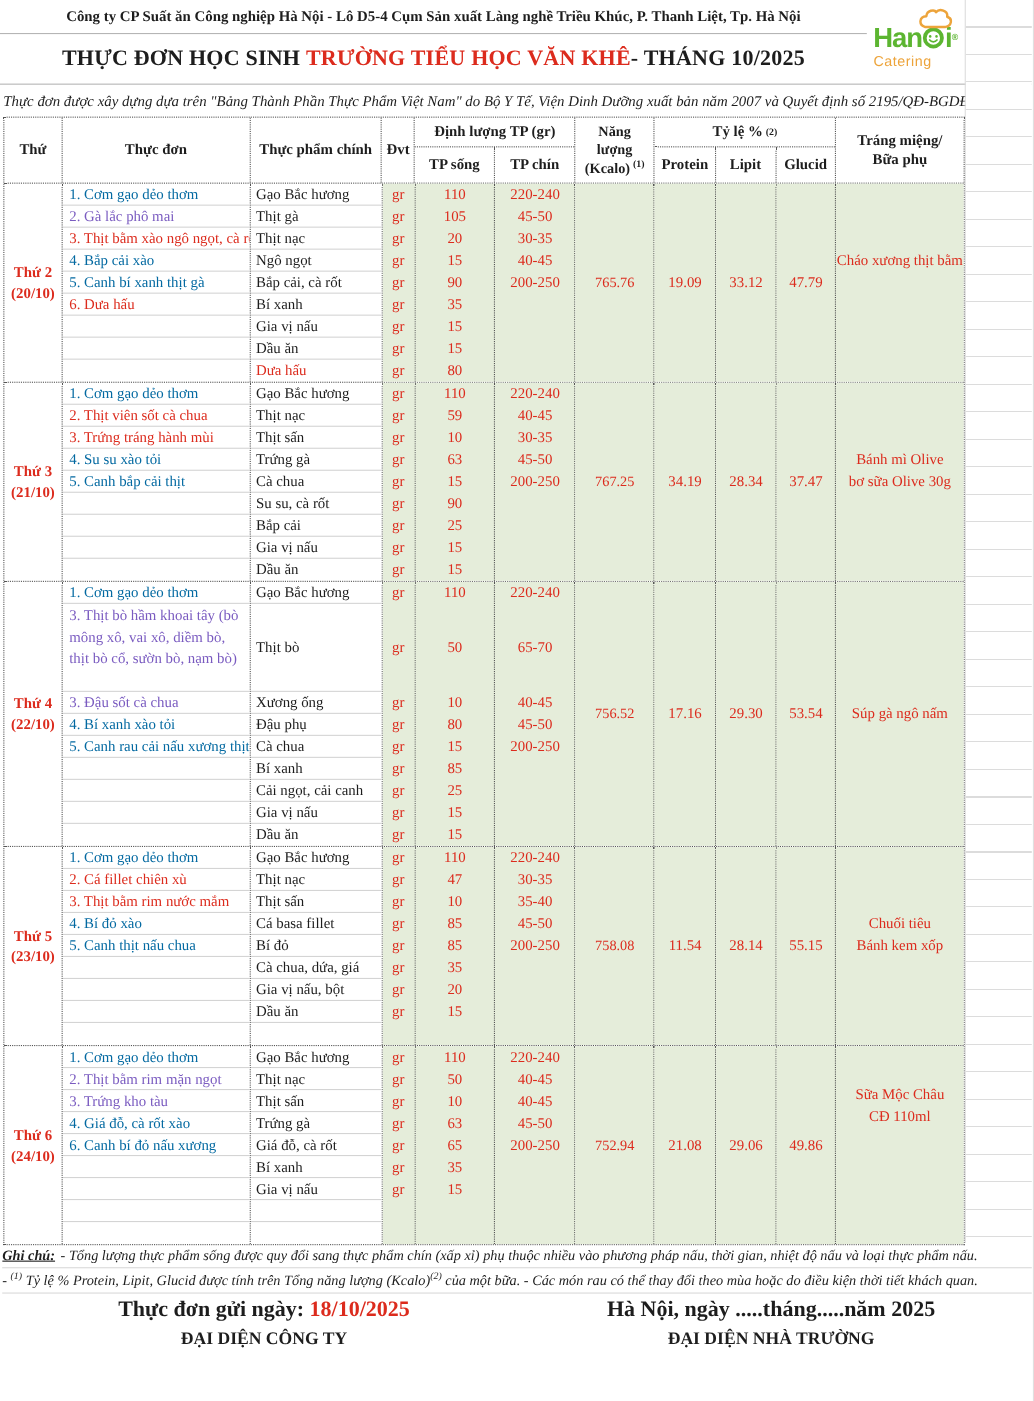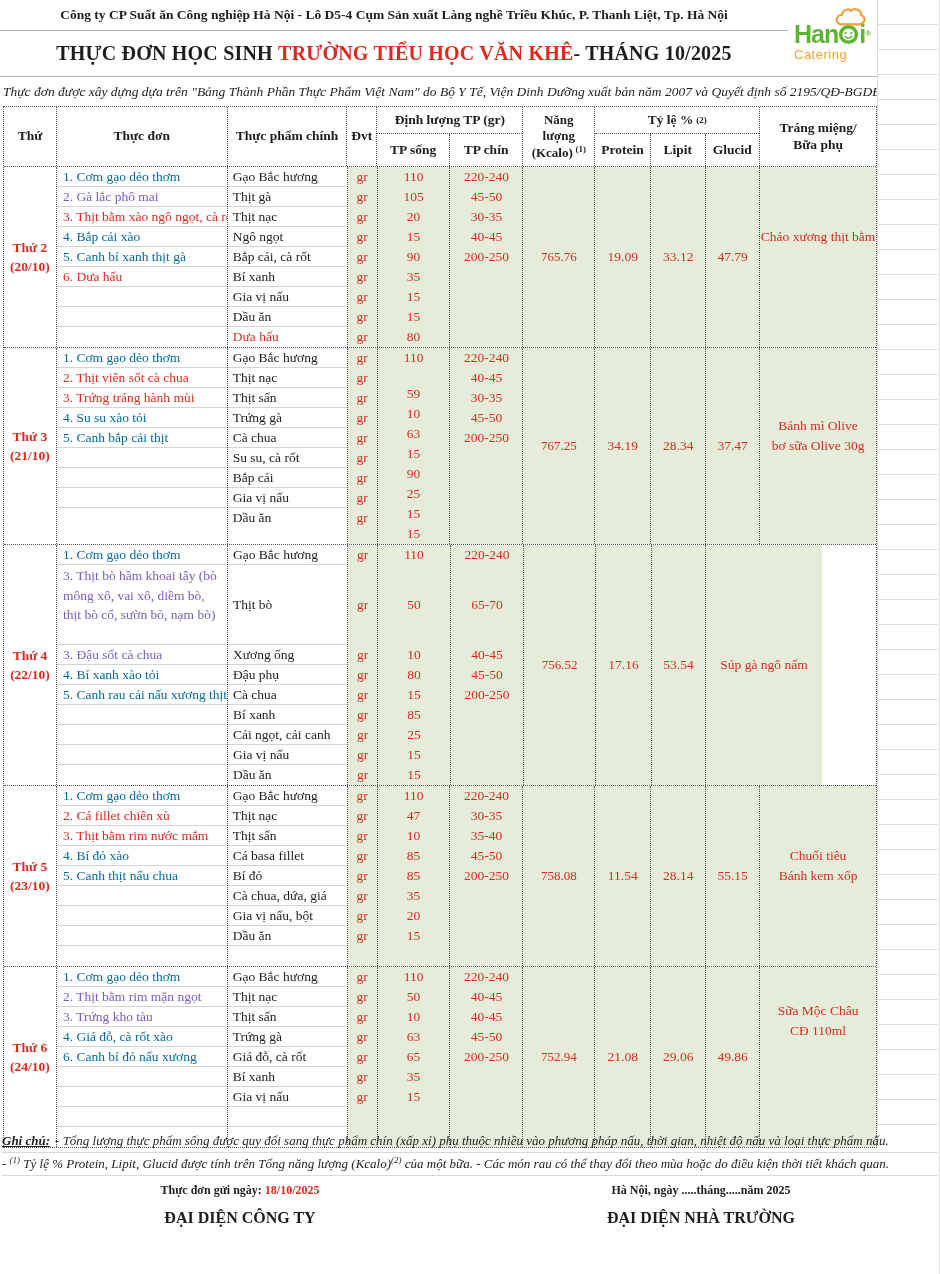--- a/index.html
+++ b/index.html
@@ -76,21 +76,21 @@
   .dline { line-height:20px; }
   .day:nth-child(1) .dessert-inner{transform:translateY(-20px)}
   .day:nth-child(2) .dessert-inner{transform:translateY(-10px)}
   .day:nth-child(4) .dessert-inner{transform:translateY(-10px)}
   .day:nth-child(5) .dessert-inner{transform:translateY(-36px)}
 
   
   .fnote { position:absolute; left:2px; width:936px; height:23px; font-style:italic; font-size:13px;
     display:flex; align-items:center; border-bottom:1px solid #d9d9d9; white-space:nowrap; overflow:hidden; }
   .gc-label { font-weight:bold; text-decoration:underline; margin-right:5px; }
-  .signrow { position:absolute; top:1178px; left:0; width:877px; height:24px; display:flex; font-size:12px; align-items:center; }
+  .signrow { position:absolute; top:1178px; left:0; width:877px; height:24px; display:flex; font-size:20px; align-items:center; }
   .sign-left { width:480px; text-align:center; }
   .sign-right { flex:1; padding-left:45px; text-align:center; }
   .reprow { position:absolute; top:1203px; left:0; width:877px; height:29px; display:flex; font-size:16px; font-weight:bold; align-items:center; }
   .bgrid { position:absolute; top:1178px; left:0; width:938px; height:96px; z-index:-1; }
   .bgrid .vl { position:absolute; top:0; bottom:0; width:1px; background:#dcdcdc; }
   .bgrid .hl { position:absolute; left:0; right:0; height:1px; background:#dcdcdc; }
 </style>
 </head>
 <body>
 
@@ -254,21 +254,21 @@
             <div class="grow" style="height: 20px;">gr</div>
             <div class="grow" style="height: 20px;">gr</div>
             <div class="grow" style="height: 20px;">gr</div>
             <div class="grow" style="height: 20px;">gr</div>
             <div class="grow" style="height: 20px;">gr</div>
             <div class="grow" style="height: 20px;">gr</div>
             <div class="grow" style="height: 20px;">gr</div>
           </div>
           <div class="col w-raw gbg">
             <div class="grow" style="height: 20px;">110</div>
-            <div class="grow" style="height: 20px; margin-top: 16px;">59</div>
+            <div class="grow" style="height: 20px;">59</div>
             <div class="grow" style="height: 20px;">10</div>
             <div class="grow" style="height: 20px;">63</div>
             <div class="grow" style="height: 20px;">15</div>
             <div class="grow" style="height: 20px;">90</div>
             <div class="grow" style="height: 20px;">25</div>
             <div class="grow" style="height: 20px;">15</div>
             <div class="grow" style="height: 20px;">15</div>
           </div>
           <div class="col w-cooked gbg">
             <div class="grow" style="height: 20px;">220-240</div>
@@ -347,20 +347,21 @@
             <div class="grow" style="height: 20px;">40-45</div>
             <div class="grow" style="height: 20px;">45-50</div>
             <div class="grow" style="height: 20px;">200-250</div>
             <div class="grow" style="height: 20px;"></div>
             <div class="grow" style="height: 20px;"></div>
             <div class="grow" style="height: 20px;"></div>
             <div class="grow" style="height: 20px;"></div>
           </div>
           <div class="col w-energy gbg merged">756.52</div>
           <div class="col w-pro gbg merged">17.16</div>
+          <div class="col w-lip gbg merged">29.30</div>
           <div class="col w-glu gbg merged">53.54</div>
           <div class="col w-des gbg dessert">
             <div class="dessert-inner">
               <div class="dline">Súp gà ngô nấm</div>
             </div>
           </div>
         </div>
         <div class="day">
           <div class="col w-thu daycell">
             <div class="dayname">Thứ 5</div>

